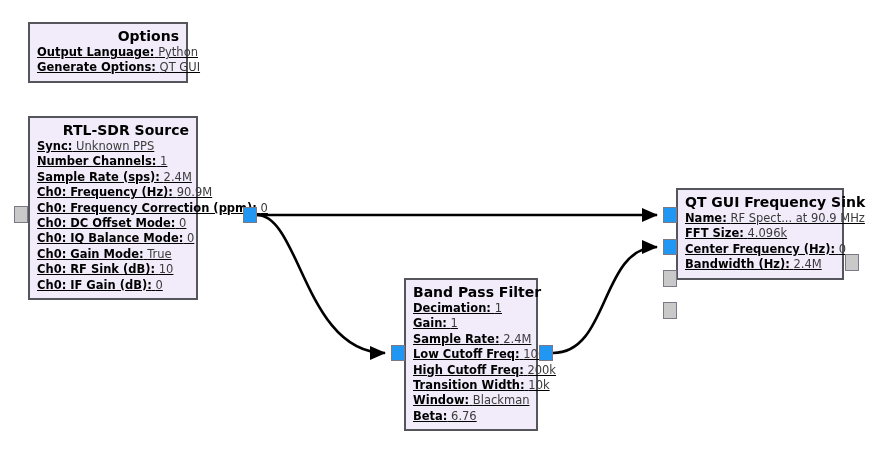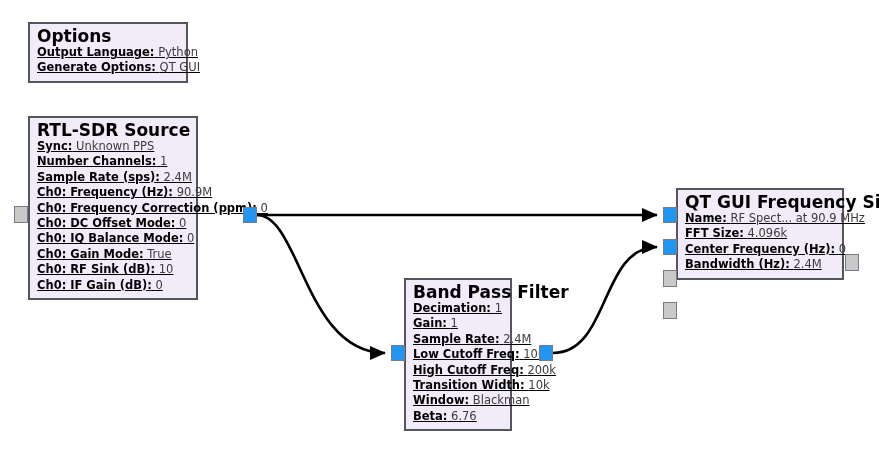--- a/index.html
+++ b/index.html
@@ -41,22 +41,22 @@
     background: #f2ebfa;
     border: 2px solid #55555c;
     padding: 4px 7px 5px 7px;
     color: #000000;
     font-size: 11.5px;
     line-height: 15.4px;
     white-space: nowrap;
   }
   .block .title {
     font-weight: bold;
-    text-align: left;
-    font-size: 17px;
+    text-align: right;
+    font-size: 14px;
     line-height: 16px;
     margin-bottom: 1px;
   }
   .block .row {
     font-size: 11.5px;
     line-height: 15.4px;
     text-decoration: underline;
   }
   .block .row .k {
     font-weight: bold;
@@ -158,21 +158,21 @@
     </div>
     <div class="row">
       <span class="k">Ch0: IF Gain (dB):</span>
       <span class="v">0</span>
     </div>
   </div>
 
   <div class="port msg" style="left:14px; top:206px;"></div>
   <div class="port stream" style="left:243px; top:207px;"></div>
 
-  <div class="block" style="left:404px; top:278px; width:108px;">
+  <div class="block" style="left:404px; top:278px; width:134px;">
     <div class="title">Band Pass Filter</div>
     <div class="row">
       <span class="k">Decimation:</span>
       <span class="v">1</span>
     </div>
     <div class="row">
       <span class="k">Gain:</span>
       <span class="v">1</span>
     </div>
     <div class="row">

